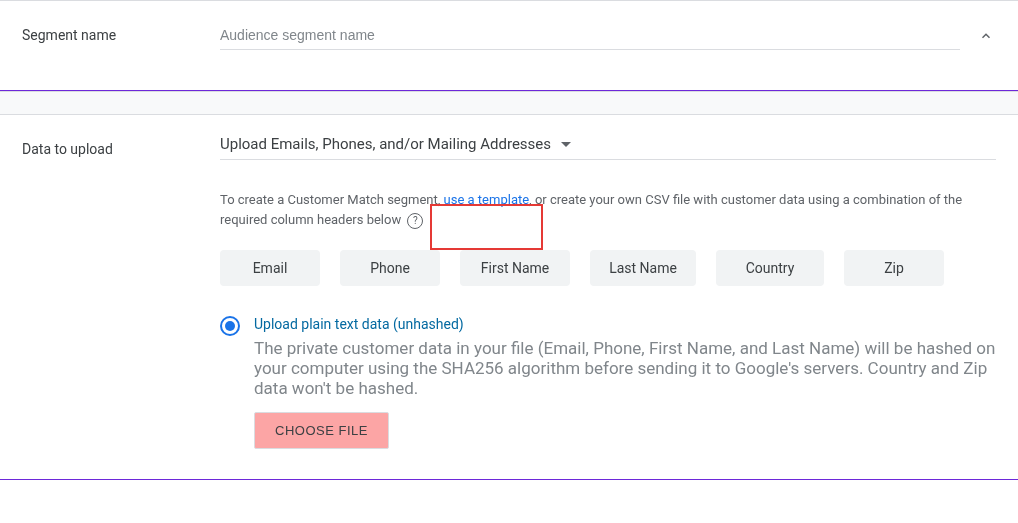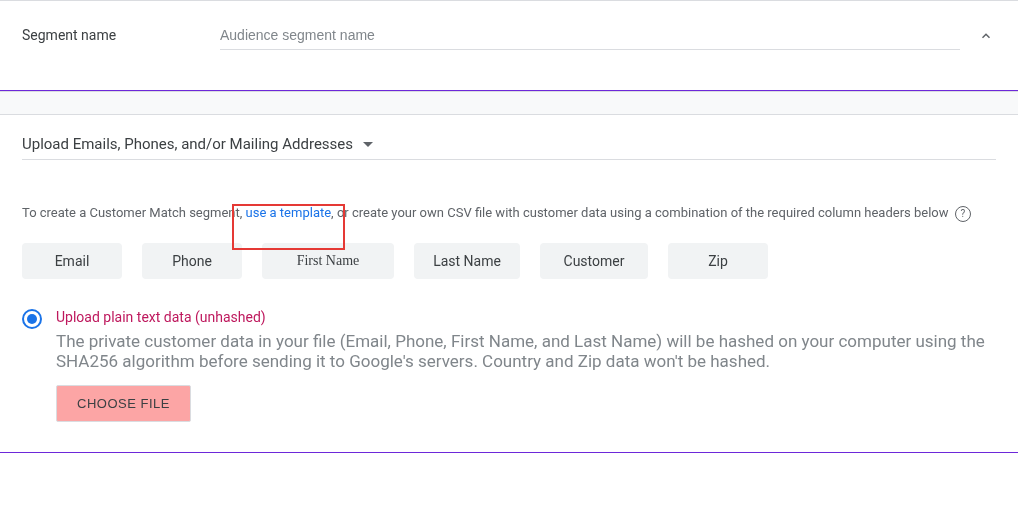--- a/index.html
+++ b/index.html
@@ -69,21 +69,21 @@
       font-size: 13px;
       margin-bottom: 16px;
     }
     .dropdown {
       display: inline-flex;
       align-items: center;
       gap: 10px;
       border-bottom: 1px solid #dadce0;
       padding-bottom: 6px;
       cursor: pointer;
-      margin-bottom: 43px;
+      margin-bottom: 30px;
     }
     .dropdown-label {
       font-size: 15px;
       color: #3c4043;
     }
     .dropdown-caret {
       width: 0; height: 0;
       border-left: 5px solid transparent;
       border-right: 5px solid transparent;
       border-top: 5px solid #5f6368;
@@ -123,21 +123,21 @@
       border-radius: 4px;
       padding: 10px 0;
       text-align: center;
       color: #3c4043;
       font-size: 14px;
       min-width: 100px;
       flex: 0 0 auto;
     }
     .chip:nth-child(1) { width: 100px; }
     .chip:nth-child(2) { width: 100px; }
-    .chip:nth-child(3) { width: 132px; font-family: Liberation Serif, serif; }
+    .chip:nth-child(3) { width: 110px; }
     .chip:nth-child(4) { width: 106px; }
     .chip:nth-child(5) { width: 108px; }
     .chip:nth-child(6) { width: 100px; }
     .radio-row {
       display: flex;
       align-items: flex-start;
       gap: 14px;
     }
     .radio {
       width: 20px; height: 20px;
@@ -151,21 +151,21 @@
       cursor: pointer;
     }
     .radio-dot {
       width: 10px; height: 10px;
       background: #1a73e8;
       border-radius: 50%;
     }
     .radio-content { flex: 1; }
     .radio-label {
       font-size: 14px;
-      color: #be185d;
+      color: #0369a1;
       margin-bottom: 6px;
     }
     .radio-desc {
       font-size: 17px;
       color: #80868b;
       line-height: 20px;
       margin-bottom: 14px;
     }
     .radio-note {
       font-size: 13px;
@@ -197,36 +197,37 @@
           <polyline points="6 15 12 9 18 15"></polyline>
         </svg>
       </div>
     </div>
   </div>
 </div>
 
 <div class="gap"></div>
 
 <div class="card" style="border-top:none;">
+  <div class="label-col">Data to upload</div>
   <div class="content-col" style="position:relative;">
     <div class="dropdown">
       <span class="dropdown-label">Upload Emails, Phones, and/or Mailing Addresses</span>
       <span class="dropdown-caret"></span>
     </div>
     <div class="desc-row">
       <span>To create a Customer Match segment, </span><span class="link">use a template</span><span>, or create your own CSV file with customer data using a combination of the required column headers below</span>
       <span class="help-icon">?</span>
     </div>
     <div class="red-box" style="left:210px; top:69px; width:113px; height:46px;"></div>
     <div class="chips">
       <div class="chip">Email</div>
       <div class="chip">Phone</div>
       <div class="chip">First Name</div>
       <div class="chip">Last Name</div>
-      <div class="chip">Customer</div>
+      <div class="chip">Country</div>
       <div class="chip">Zip</div>
     </div>
     <div class="radio-row">
       <div class="radio">
         <div class="radio-dot"></div>
       </div>
       <div class="radio-content">
         <div class="radio-label">Upload plain text data (unhashed)</div>
         <div class="radio-desc">The private customer data in your file (Email, Phone, First Name, and Last Name) will be hashed on your computer using the SHA256 algorithm before sending it to Google's servers. Country and Zip data won't be hashed.</div>
         <button class="choose-file-btn">CHOOSE FILE</button>

